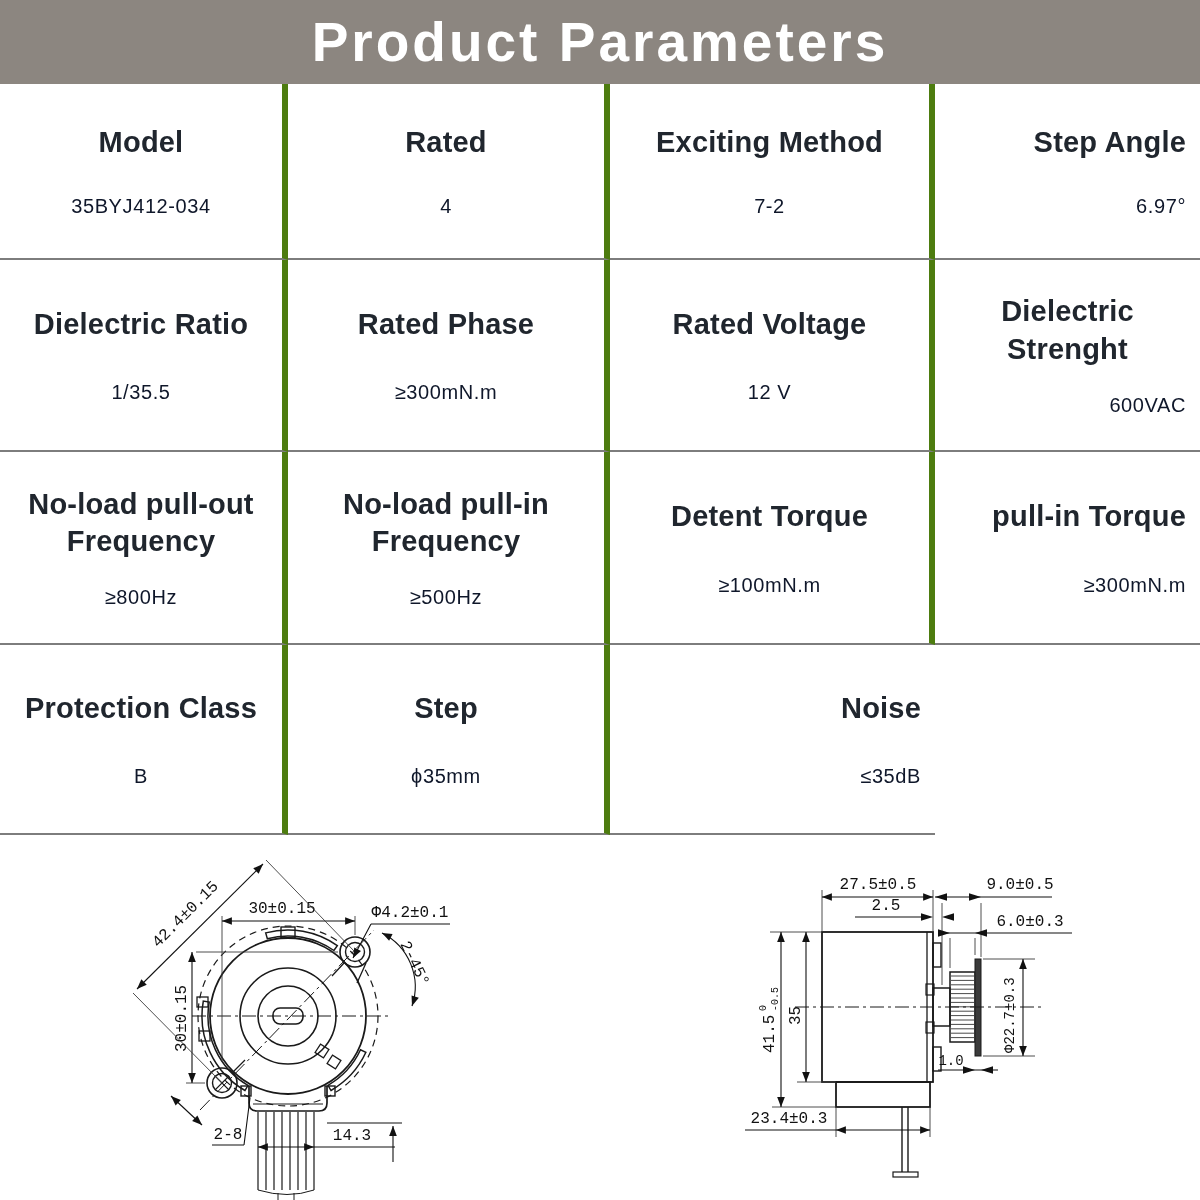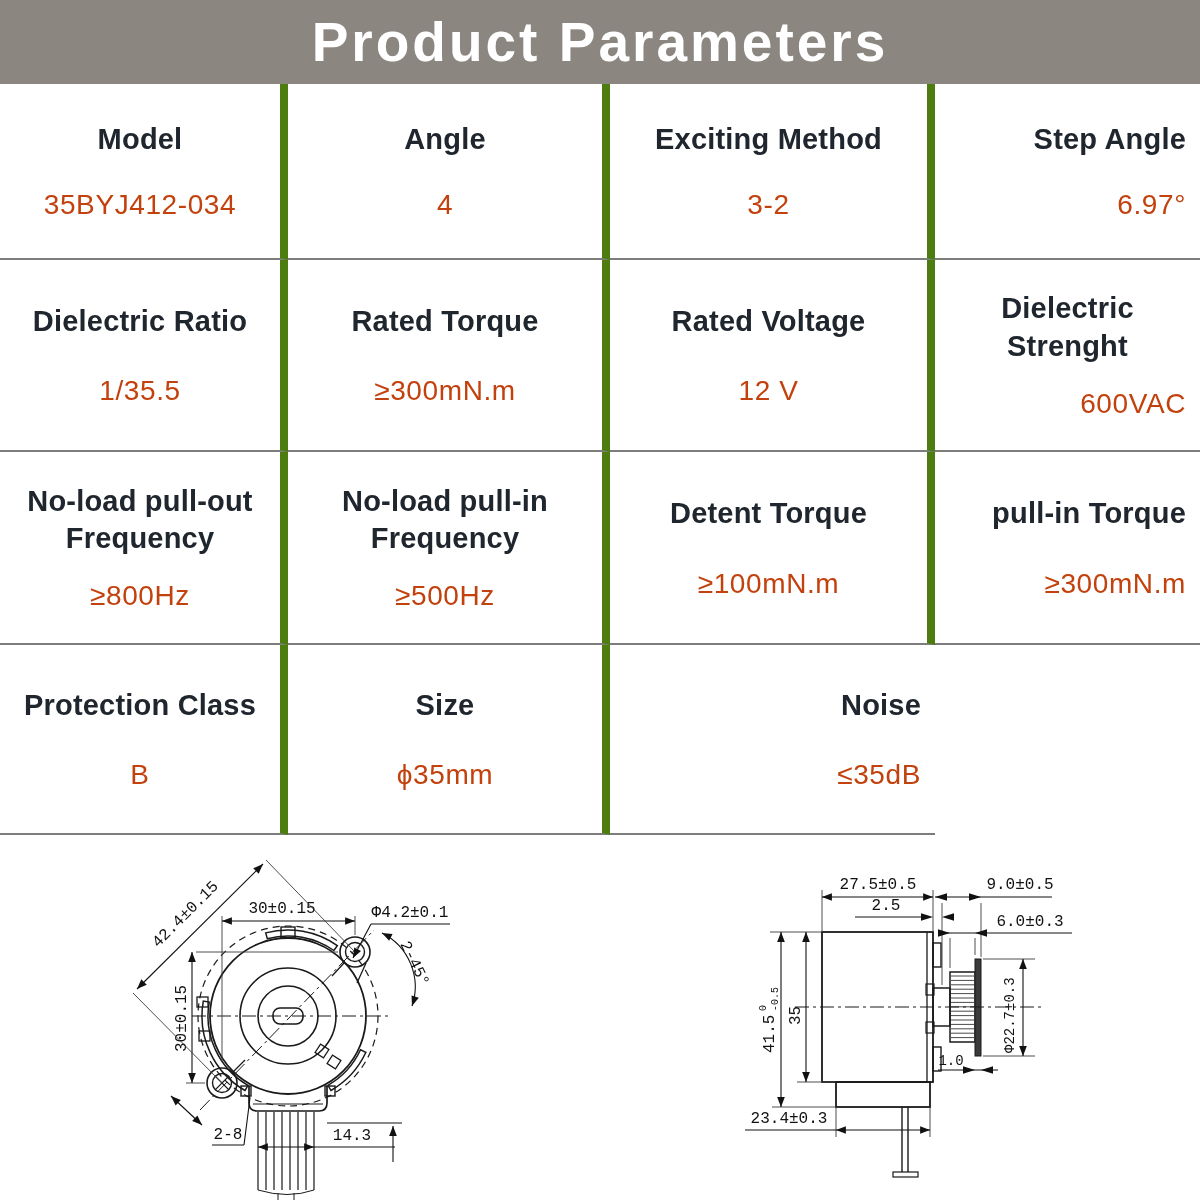--- a/index.html
+++ b/index.html
@@ -17,31 +17,31 @@
   .hdr .title{
     color:#ffffff;font-size:55px;font-weight:bold;letter-spacing:3px;
   }
   
   .param-table{
     display:grid;flex:0 0 auto;
     grid-template-columns:288px 322px 325px 265px;
     grid-template-rows:176px 192px 193px 190px;
   }
   .cell{
-    border-right:8px solid #4d7c0f;border-bottom:2px solid #7d7d7d;
+    border-right:6px solid #4d7c0f;border-bottom:2px solid #7d7d7d;
     box-sizing:border-box;padding:8px 14px;
     display:flex;flex-direction:column;align-items:center;justify-content:space-evenly;
     text-align:center;
   }
   .cell.colend{border-right:none;align-items:flex-end;}
   .cell .label{
     font-weight:bold;font-size:29px;color:#20262e;line-height:1.3;letter-spacing:0.2px;
   }
   .cell .value{
-    font-size:28px;color:#c2410c;letter-spacing:0.6px;
+    font-size:20px;color:#0f172a;letter-spacing:0.6px;
   }
   
   .drawings{height:365px;flex:0 0 auto;position:relative;background:#fff;}
   svg{display:block;}
   .geo{stroke:#1a1a1a;fill:none;}
   .dim{stroke:#111;fill:none;stroke-width:1.1;}
   .ext{stroke:#3a3a3a;fill:none;stroke-width:0.9;}
   .dimtxt{
     font-family:"Liberation Mono","DejaVu Sans Mono",monospace;
     font-size:16px;fill:#111;
@@ -59,38 +59,38 @@
     <div class="title">Product Parameters</div>
   </div>
 
   <div class="param-table">
 
     <div class="cell">
       <div class="label">Model</div>
       <div class="value">35BYJ412-034</div>
     </div>
     <div class="cell">
-      <div class="label">Angle</div>
+      <div class="label">Rated</div>
       <div class="value">4</div>
     </div>
     <div class="cell">
       <div class="label">Exciting Method</div>
-      <div class="value">3-2</div>
+      <div class="value">7-2</div>
     </div>
     <div class="cell colend">
       <div class="label">Step Angle</div>
       <div class="value">6.97°</div>
     </div>
 
     <div class="cell">
       <div class="label">Dielectric Ratio</div>
       <div class="value">1/35.5</div>
     </div>
     <div class="cell">
-      <div class="label">Rated Torque</div>
+      <div class="label">Rated Phase</div>
       <div class="value">≥300mN.m</div>
     </div>
     <div class="cell">
       <div class="label">Rated Voltage</div>
       <div class="value">12 V</div>
     </div>
     <div class="cell colend">
       <div class="label">Dielectric Strenght</div>
       <div class="value">600VAC</div>
     </div>
@@ -110,21 +110,21 @@
     <div class="cell colend">
       <div class="label">pull-in Torque</div>
       <div class="value">≥300mN.m</div>
     </div>
 
     <div class="cell">
       <div class="label">Protection Class</div>
       <div class="value">B</div>
     </div>
     <div class="cell">
-      <div class="label">Size</div>
+      <div class="label">Step</div>
       <div class="value">ϕ35mm</div>
     </div>
     <div class="cell colend">
       <div class="label">Noise</div>
       <div class="value">≤35dB</div>
     </div>
   </div>
 
   <div class="drawings">
     <svg width="1200" height="365" viewBox="0 835 1200 365">

